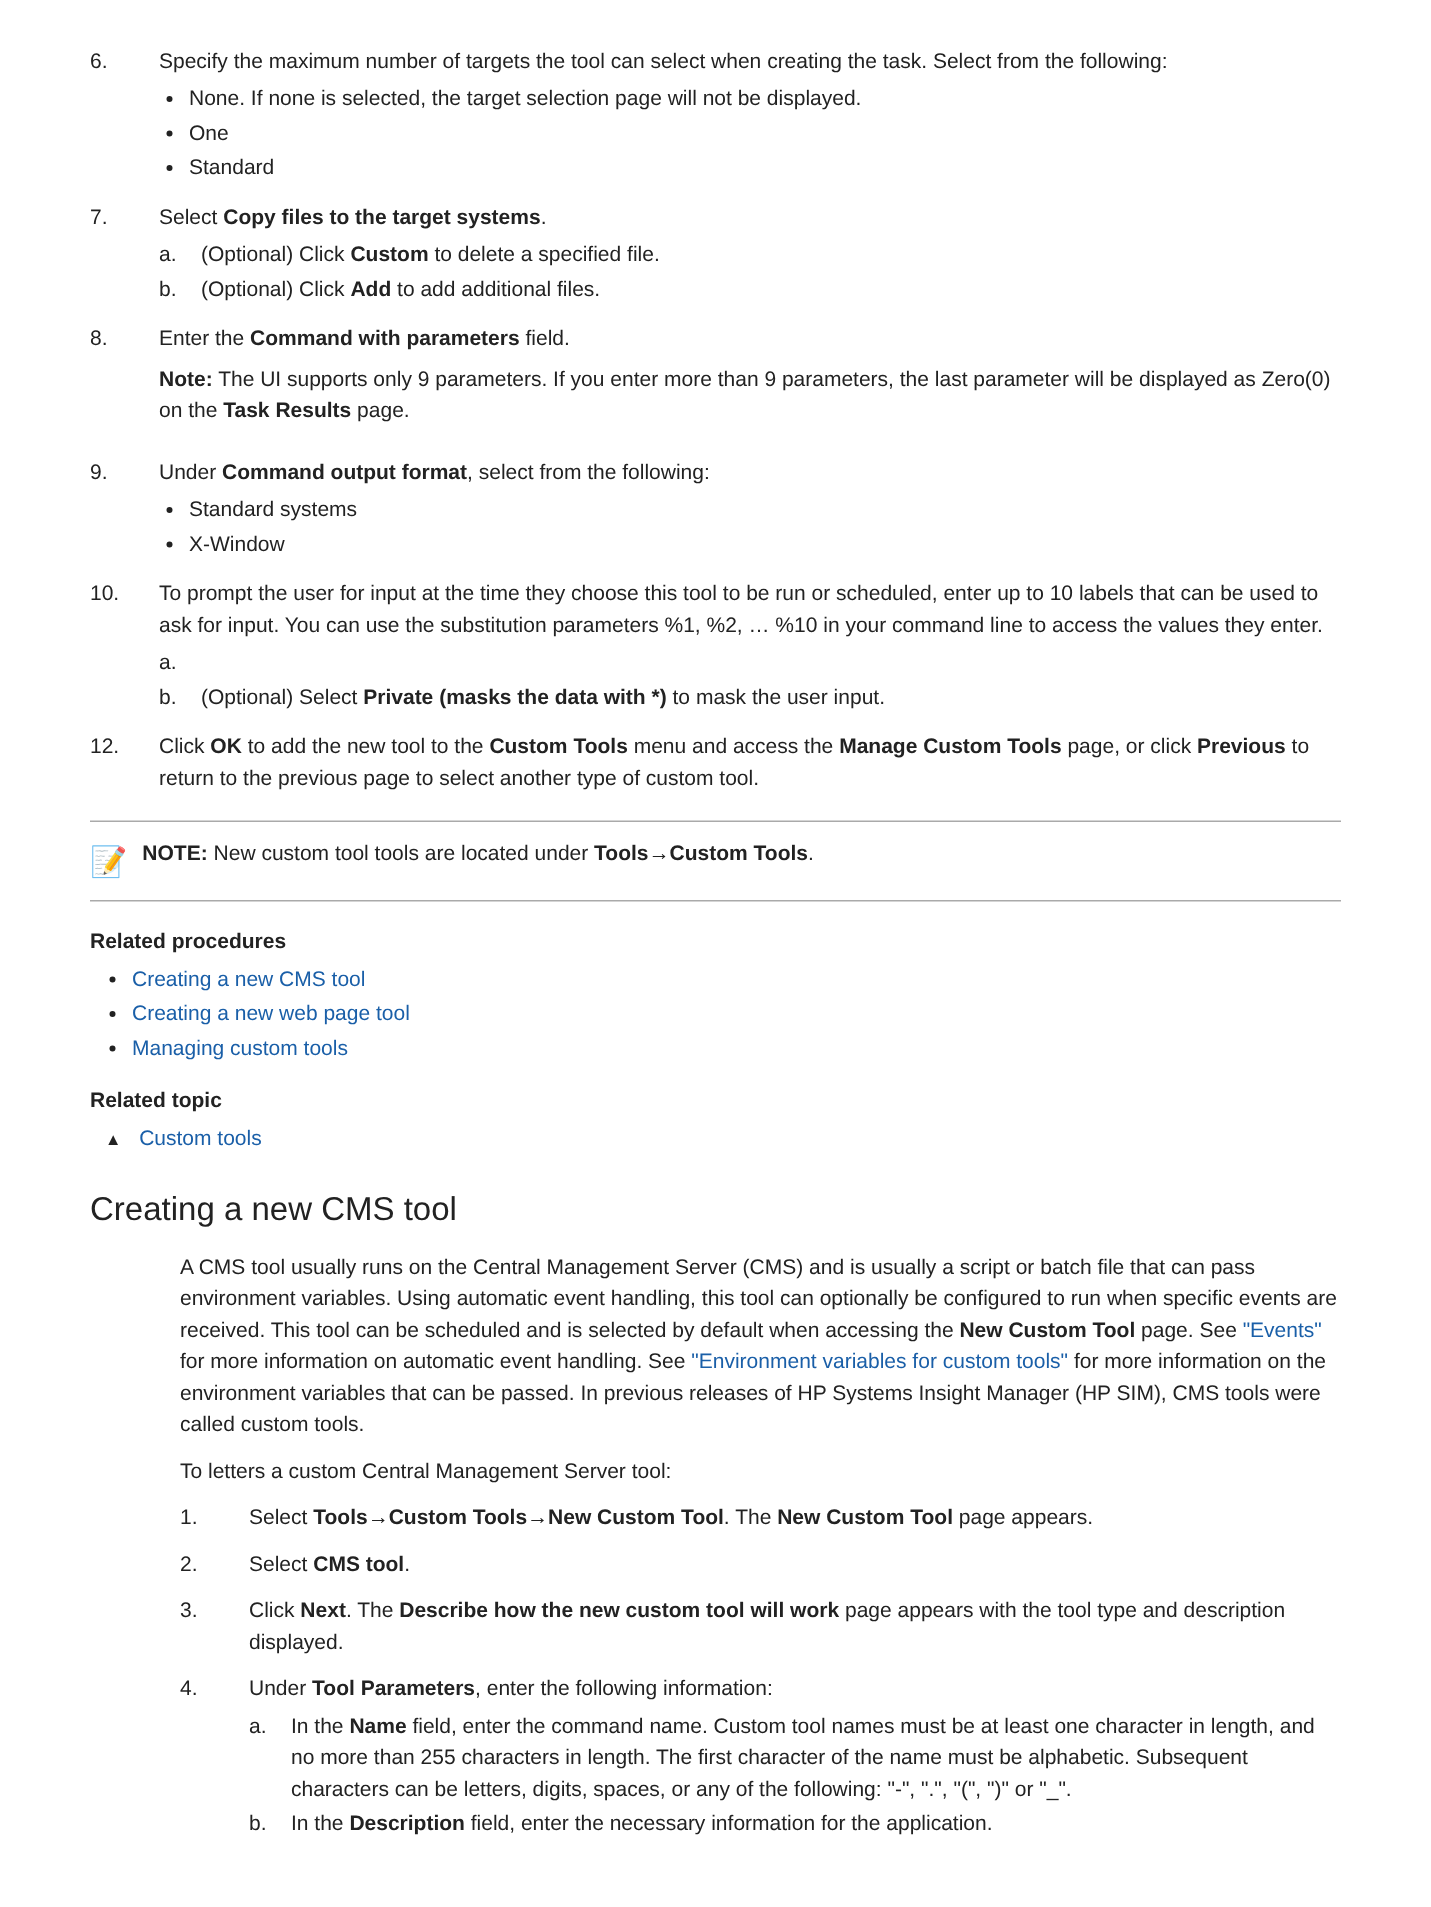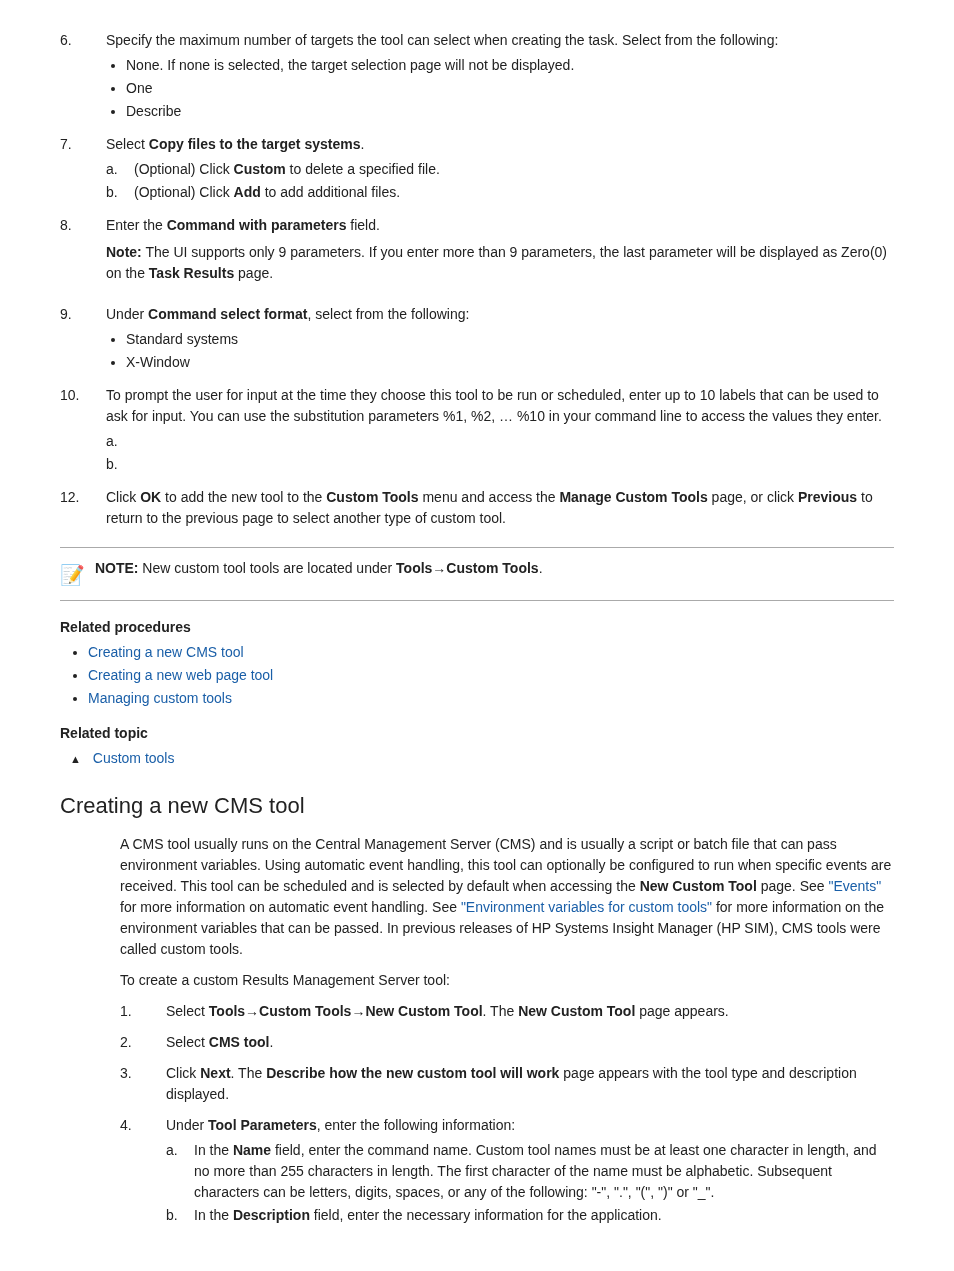--- a/index.html
+++ b/index.html
@@ -121,21 +121,21 @@
 
   <ol class="main-list">
 
     <li>
       <span class="li-num">6.</span>
       <div class="li-content">
         <span>Specify the maximum number of targets the tool can select when creating the task. Select from the following:</span>
         <ul class="bullet-list">
           <li>None. If none is selected, the target selection page will not be displayed.</li>
           <li>One</li>
-          <li>Describe</li>
+          <li>Standard</li>
         </ul>
       </div>
     </li>
 
     <li>
       <span class="li-num">7.</span>
       <div class="li-content">
         <span>Select <strong>Copy files to the target systems</strong>.</span>
         <ol class="alpha-list">
           <li>
@@ -156,38 +156,39 @@
         <span>Enter the <strong>Command with parameters</strong> field.</span>
         <div class="para" style="margin-top:6px;">
           <strong>Note:</strong> The UI supports only 9 parameters. If you enter more than 9 parameters, the last parameter will be displayed as Zero(0) on the <strong>Task Results</strong> page.
         </div>
       </div>
     </li>
 
     <li>
       <span class="li-num">9.</span>
       <div class="li-content">
-        <span>Under <strong>Command select format</strong>, select from the following:</span>
+        <span>Under <strong>Command output format</strong>, select from the following:</span>
         <ul class="bullet-list">
           <li>Standard systems</li>
           <li>X-Window</li>
         </ul>
       </div>
     </li>
 
     <li>
       <span class="li-num">10.</span>
       <div class="li-content">
         <span>To prompt the user for input at the time they choose this tool to be run or scheduled, enter up to 10 labels that can be used to ask for input. You can use the substitution parameters %1, %2, … %10 in your command line to access the values they enter.</span>
         <ol class="alpha-list">
           <li>
             <span class="alpha-label">a.</span>
           </li>
           <li>
             <span class="alpha-label">b.</span>
+            <span>(Optional) Select <strong>Private (masks the data with *)</strong> to mask the user input.</span>
           </li>
         </ol>
       </div>
     </li>
 
 
     <li>
       <span class="li-num">12.</span>
       <div class="li-content">
         <span>Click <strong>OK</strong> to add the new tool to the <strong>Custom Tools</strong> menu and access the <strong>Manage Custom Tools</strong> page, or click <strong>Previous</strong> to return to the previous page to select another type of custom tool.</span>
@@ -227,21 +228,21 @@
       </li>
     </ul>
   </div>
 
   <h2 class="section-title">Creating a new CMS tool</h2>
 
   <div class="section-body">
     <p class="para">
       A CMS tool usually runs on the Central Management Server (CMS) and is usually a script or batch file that can pass environment variables. Using automatic event handling, this tool can optionally be configured to run when specific events are received. This tool can be scheduled and is selected by default when accessing the <strong>New Custom Tool</strong> page. See <a href="#">"Events"</a> for more information on automatic event handling. See <a href="#">"Environment variables for custom tools"</a> for more information on the environment variables that can be passed. In previous releases of HP Systems Insight Manager (HP SIM), CMS tools were called custom tools.
     </p>
-    <p class="para">To create a custom Results Management Server tool:</p>
+    <p class="para">To letters a custom Central Management Server tool:</p>
 
     <ol class="main-list">
 
       <li>
         <span class="li-num">1.</span>
         <div class="li-content">
           <span>Select <strong>Tools→Custom Tools→New Custom Tool</strong>. The <strong>New Custom Tool</strong> page appears.</span>
         </div>
       </li>
 

